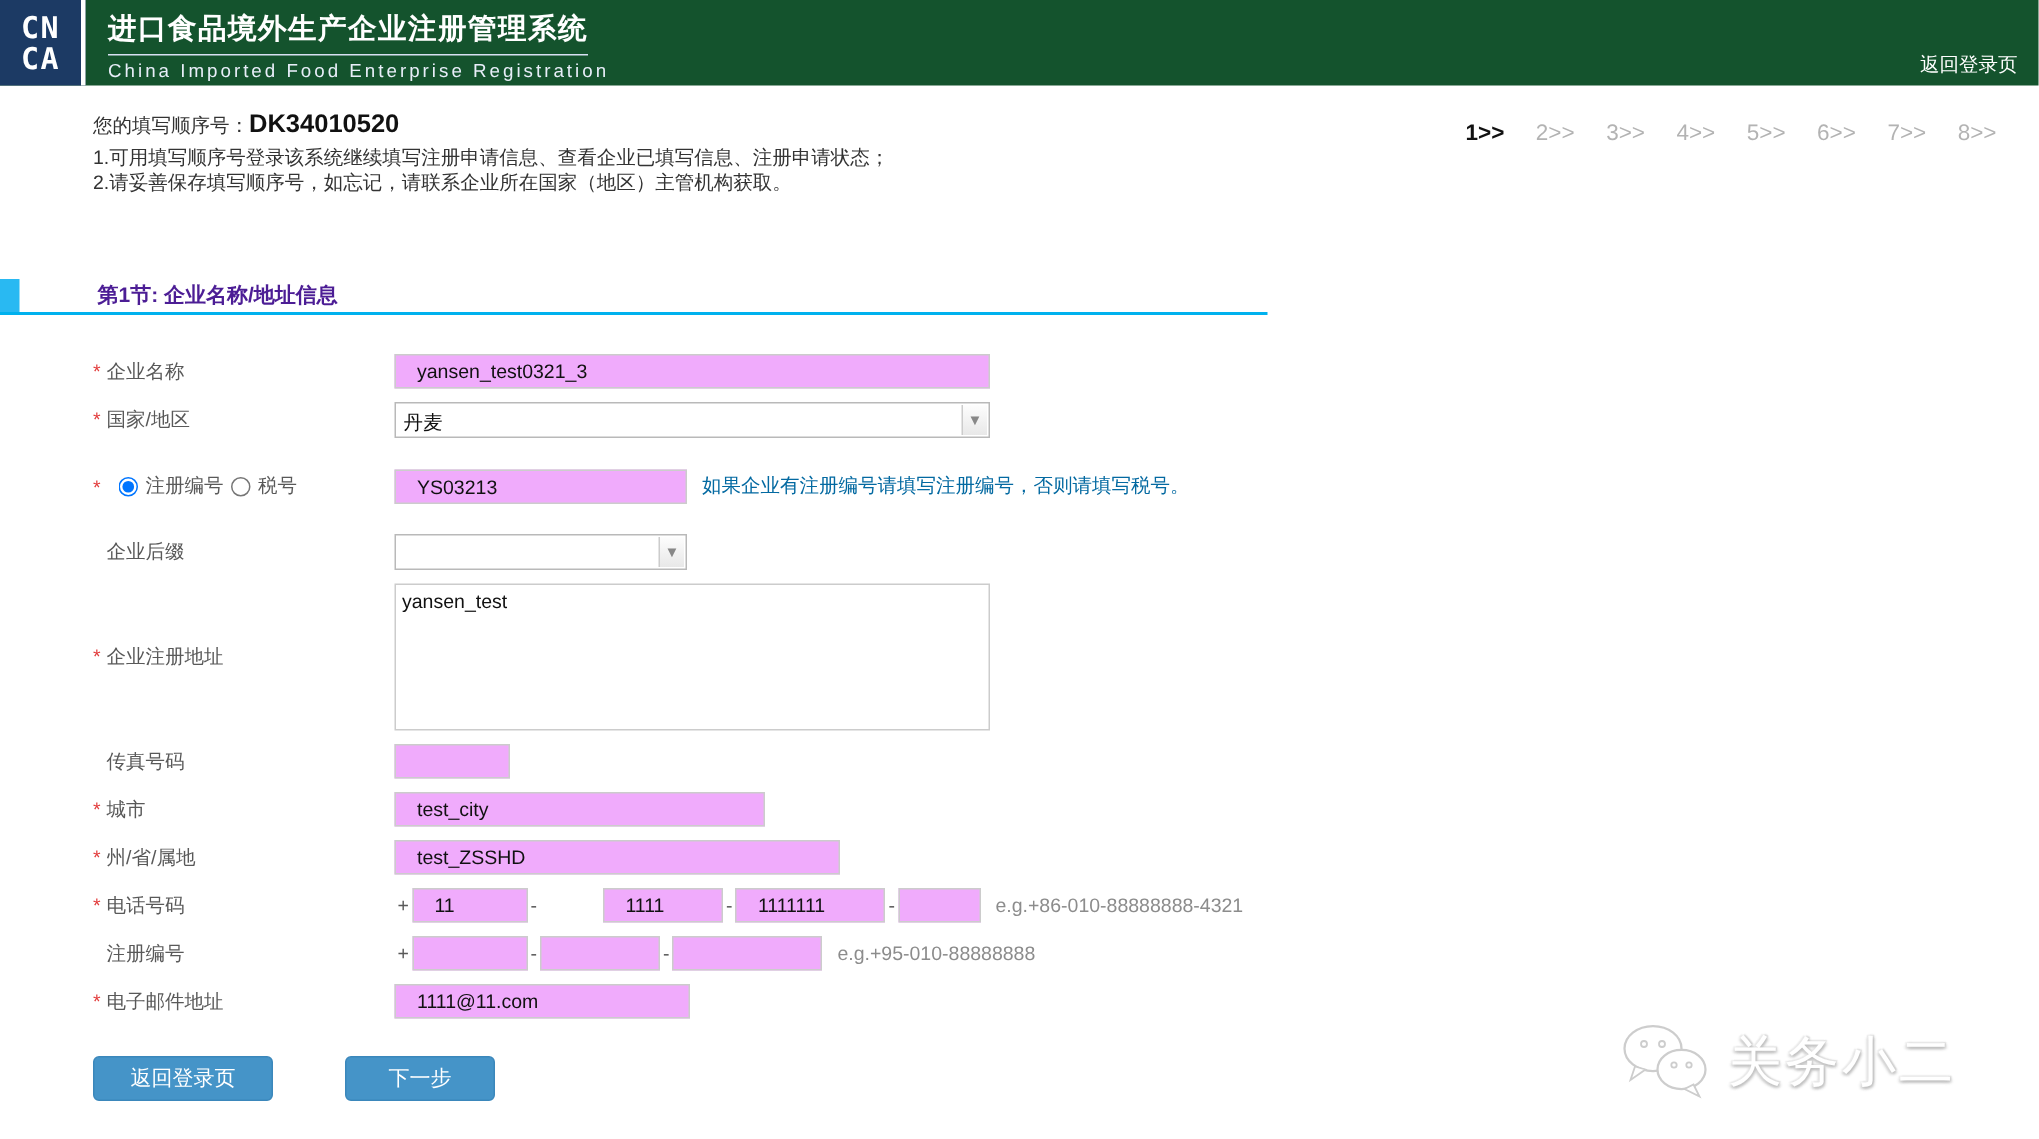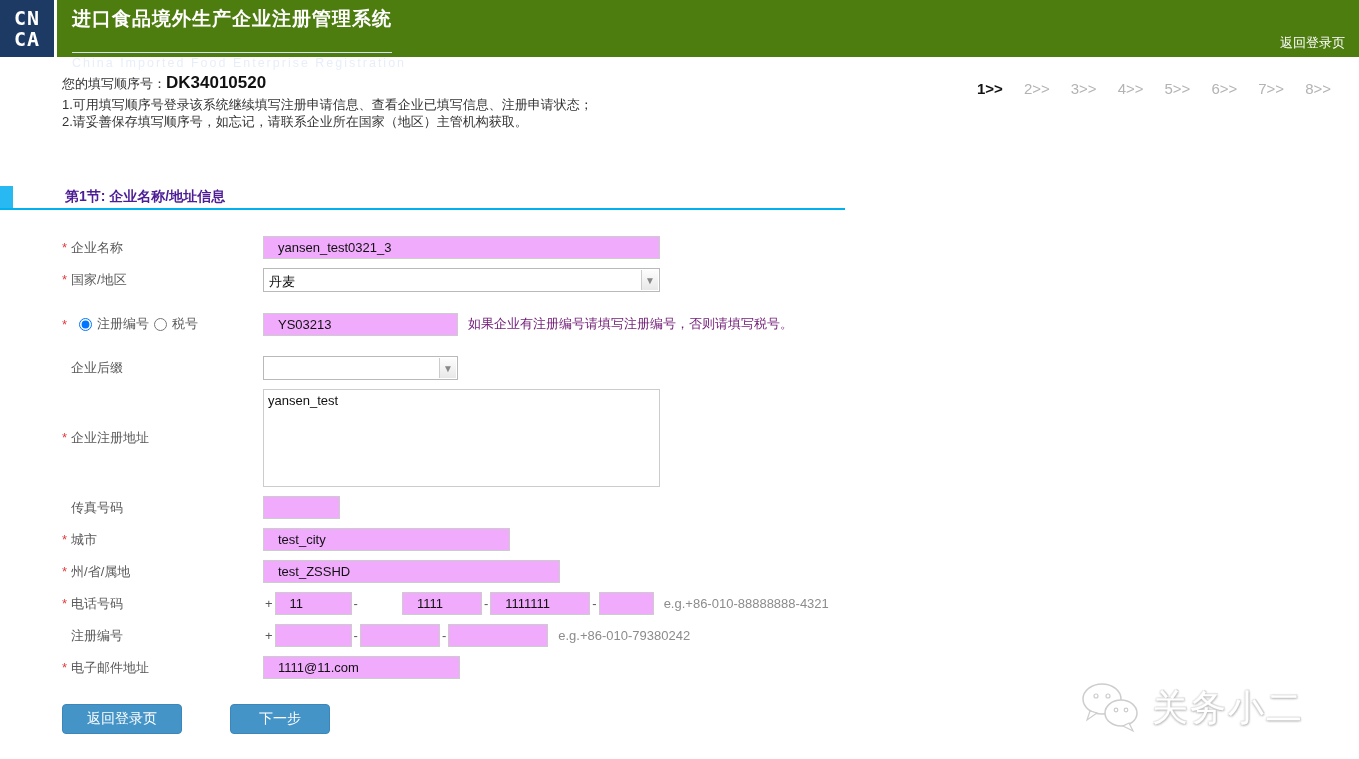--- a/index.html
+++ b/index.html
@@ -1,26 +1,26 @@
 <!DOCTYPE html>
 <html><head>
 <meta charset="utf-8">
 <style>
   * { box-sizing: border-box; margin: 0; padding: 0; }
   html,body { width:1359px; height:759px; background:#fff; overflow:hidden;
     font-family:"Liberation Sans","DejaVu Sans",sans-serif; }
 
   
-  .header { position:absolute; top:0; left:0; width:1359px; height:57px; background:#4d7c0f; }
+  .header { position:absolute; top:0; left:0; width:1359px; height:57px; background:#14532d; }
   .logo { position:absolute; top:0; left:0; width:57px; height:57px; background:#1c3a64;
     border-right:3px solid #fff; color:#fff; font-weight:900; font-size:20px; line-height:1.05;
     display:flex; flex-direction:column; align-items:center; justify-content:center;
     letter-spacing:1px; font-family:"DejaVu Sans Mono",monospace; }
   .title-block { position:absolute; left:72px; top:6px; color:#fff; }
-  .title-zh { font-size:19px; font-weight:bold; letter-spacing:1px; padding-bottom:20px;
+  .title-zh { font-size:19px; font-weight:bold; letter-spacing:1px; padding-bottom:4px;
     border-bottom:1px solid #d7e0f2; display:inline-block; }
   .title-en { font-size:12.5px; letter-spacing:2px; margin-top:3px; color:#e8eef9; }
   .back-link { position:absolute; right:14px; bottom:5px; color:#fff; font-size:13px; cursor:pointer; }
 
   
   .info { position:absolute; left:62px; top:74px; font-size:13px; color:#333; line-height:17px; }
   .seq-line { margin-bottom:4px; }
   .seq-value { font-weight:bold; font-size:17px; color:#111; }
 
   
@@ -44,21 +44,21 @@
     color:#111; outline:none; background:#f0abfc; font-family:inherit; }
   textarea { border:1px solid #ccc; font-size:13px; padding:3px 4px; color:#111; resize:none;
     outline:none; font-family:inherit; }
   .sel { height:24px; border:1px solid #b9b9b9; background:#fff; position:relative;
     font-size:13px; color:#111; display:flex; align-items:flex-end; padding-left:5px; cursor:pointer; }
   .sel-arrow { position:absolute; right:1px; top:1px; bottom:1px; width:17px;
     background:linear-gradient(#fdfdfd,#e8e8e8); border-left:1px solid #ccc;
     display:flex; align-items:center; justify-content:center; color:#888; font-size:10px; }
   .radio-col { display:flex; flex-direction:row; gap:5px; }
   .radio-line { display:flex; align-items:center; gap:5px; font-size:13px; color:#595959; }
-  .hint { font-size:13px; color:#701a75; margin-left:10px; white-space:nowrap; }
+  .hint { font-size:13px; color:#0369a1; margin-left:10px; white-space:nowrap; }
   .plus, .dash { font-size:13px; color:#595959; margin:0 2px; }
   .eg { font-size:13px; color:#8c8c8c; margin-left:10px; }
 
   
   .buttons { position:absolute; left:62px; top:704px; display:flex; gap:48px; }
   .btn { height:30px; background:#4594c8; border:1px solid #3b87bb; border-radius:4px;
     color:#fff; font-size:14px; display:flex; align-items:center; justify-content:center; cursor:pointer; }
   .btn-back { width:120px; } .btn-next { width:100px; }
 
   
@@ -181,21 +181,21 @@
   </div>
 
   <div class="row">
     <div class="lbl"><span class="noreq"></span><span>注册编号</span></div>
     <span class="plus">+</span>
     <input type="text" style="width: 77px;" value="">
     <span class="dash">-</span>
     <input type="text" style="width: 80px;" value="">
     <span class="dash">-</span>
     <input type="text" style="width: 100px;" value="">
-    <span class="eg">e.g.+86-010-79380242</span>
+    <span class="eg">e.g.+95-010-88888888</span>
   </div>
 
   <div class="row">
     <div class="lbl"><span class="req">*</span><span>电子邮件地址</span></div>
     <input type="text" style="width: 197px;" value="1111@11.com">
   </div>
 
 </div>
 
 <div class="buttons">

